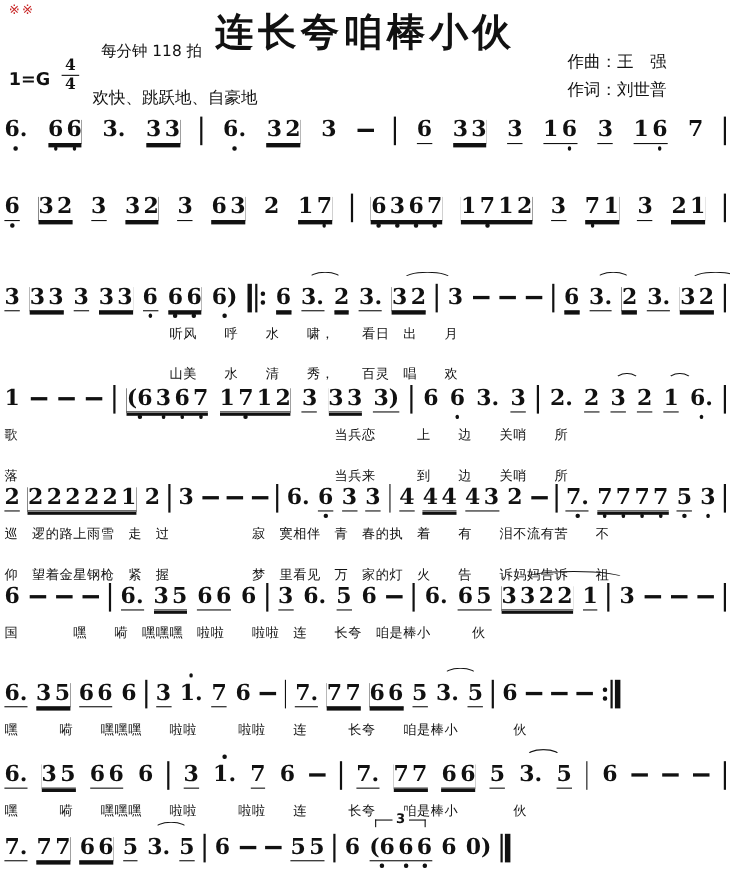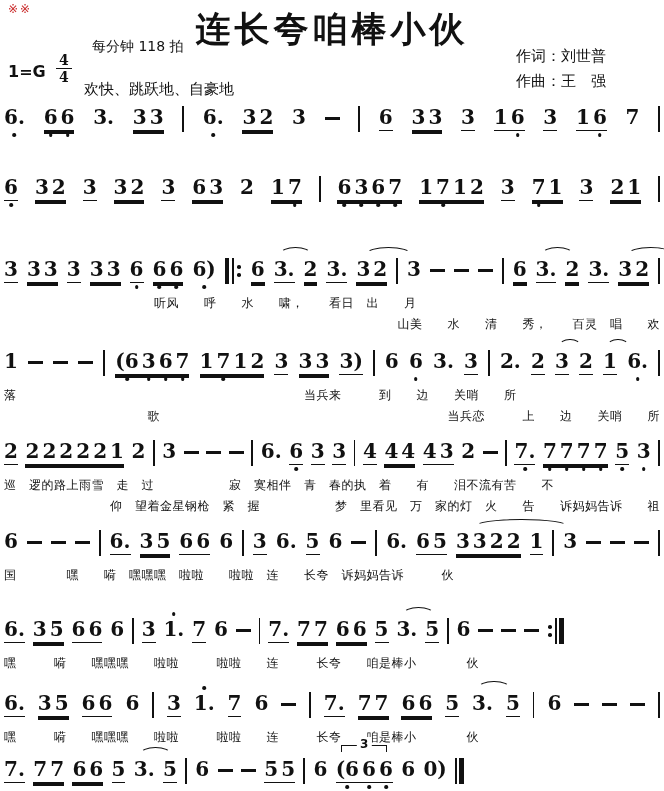--- a/index.html
+++ b/index.html
@@ -34,31 +34,31 @@
         border:1.6px solid #111;border-bottom:none;}
   .tok.trip::after{content:"3";position:absolute;top:-21px;left:50%;transform:translateX(-50%);
         background:#fff;padding:0 3px;font:700 12px "DejaVu Sans",sans-serif;}
   .vbar{width:1.7px;height:26px;background:#111;}
   .vbar.thick{width:4.6px;}
   .rpt{display:inline-flex;align-items:center;gap:2.5px;}
   .rptdots{display:inline-flex;flex-direction:column;gap:4.5px;margin:0 1px;}
   .rptdots i{width:3.6px;height:3.6px;background:#111;border-radius:50%;}
   .dash{width:15px;height:2.6px;background:#111;margin-top:11px;}
   .lyr{font-size:12px;line-height:20px;white-space:pre;margin-top:5px;letter-spacing:0.5px;}
-  .lyr+.lyr{margin-top:1px;text-align:right;}
+  .lyr+.lyr{margin-top:17px;}
 </style>
 </head>
 <body>
 
 <div class="page">
   <div class="watermark">※※</div>
   <div class="title">连长夸咱棒小伙</div>
   <div class="credits">
+    <div>作曲：王　强</div>
     <div>作词：刘世普</div>
-    <div>作曲：王　强</div>
   </div>
   <div class="keysig">1=G</div>
   <div class="frac">
     <span class="num">4</span>
     <span class="den">4</span>
   </div>
   <div class="tempo">每分钟 118 拍</div>
   <div class="mood">欢快、跳跃地、自豪地</div>
   <div id="score">
       <div class="system" style="top: 106px; width: 656px;">
@@ -438,22 +438,22 @@
               <span class="cell">1</span>
             </span>
           </span>
           <span class="tok">
             <span class="grp">
               <span class="cell low">6.</span>
             </span>
           </span>
           <span class="vbar"></span>
         </div>
+        <div class="lyr">歌　　　　　　　　　　　　　　　　　　　　　　　当兵恋　　　上　　边　　关哨　　所</div>
         <div class="lyr">落　　　　　　　　　　　　　　　　　　　　　　　当兵来　　　到　　边　　关哨　　所</div>
-        <div class="lyr">歌　　　　　　　　　　　　　　　　　　　　　　　当兵恋　　　上　　边　　关哨　　所</div>
       </div>
       <div class="system" style="top: 440px; width: 656px;">
         <div class="notes-row">
           <span class="tok">
             <span class="grp u1">
               <span class="cell">2</span>
             </span>
           </span>
           <span class="tok">
             <span class="grp u2">
@@ -637,21 +637,21 @@
           <span class="tok">
             <span class="grp">
               <span class="cell">3</span>
             </span>
           </span>
           <span class="dash"></span>
           <span class="dash"></span>
           <span class="dash"></span>
           <span class="vbar"></span>
         </div>
-        <div class="lyr">国　　　　嘿　　嗬　嘿嘿嘿　啦啦　　啦啦　连　　长夸　诉妈妈告诉　　　伙</div>
+        <div class="lyr">国　　　　嘿　　嗬　嘿嘿嘿　啦啦　　啦啦　连　　长夸　咱是棒小　　　伙</div>
       </div>
       <div class="system" style="top: 618px; width: 560px;">
         <div class="notes-row">
           <span class="tok">
             <span class="grp u1">
               <span class="cell">6.</span>
             </span>
           </span>
           <span class="tok">
             <span class="grp u2">

